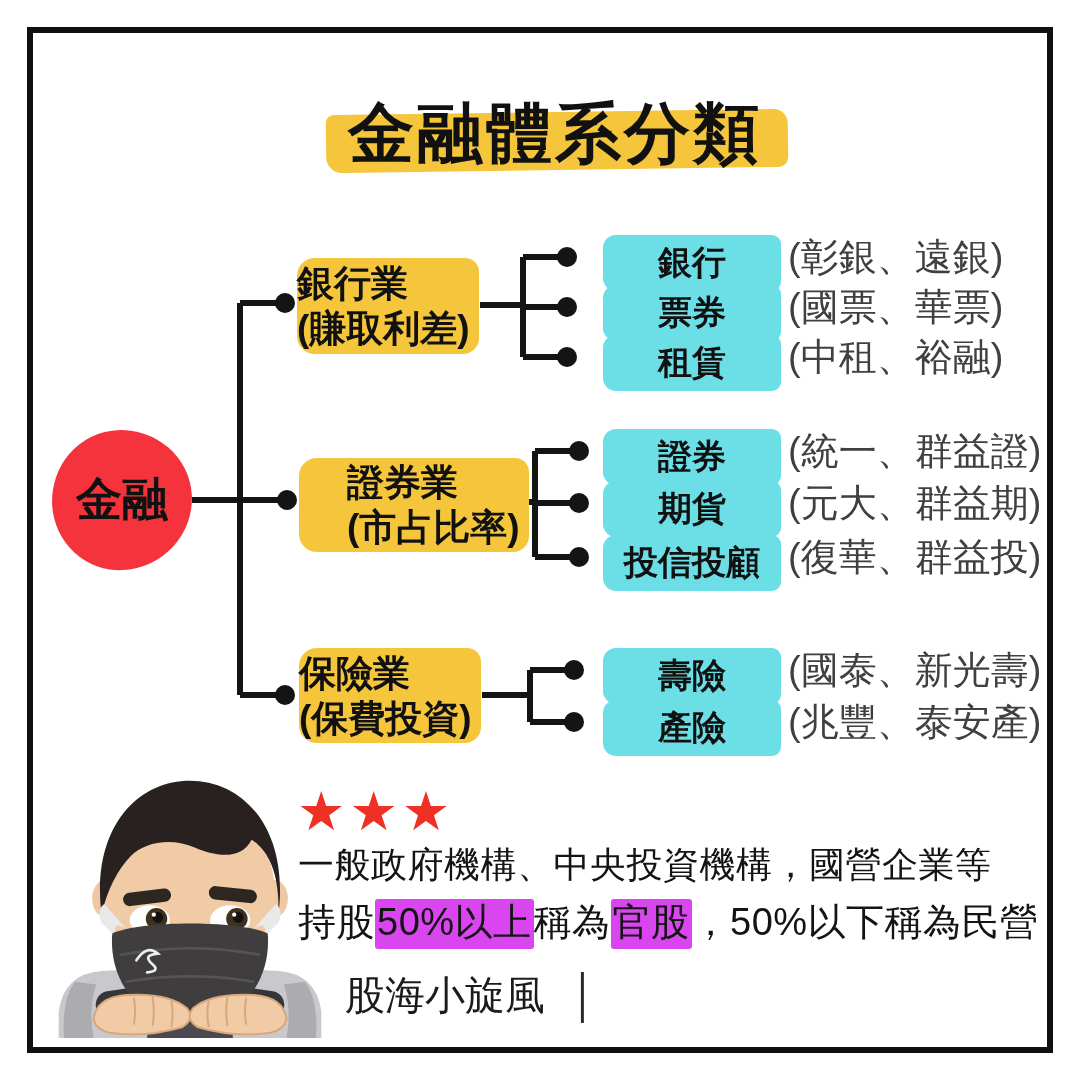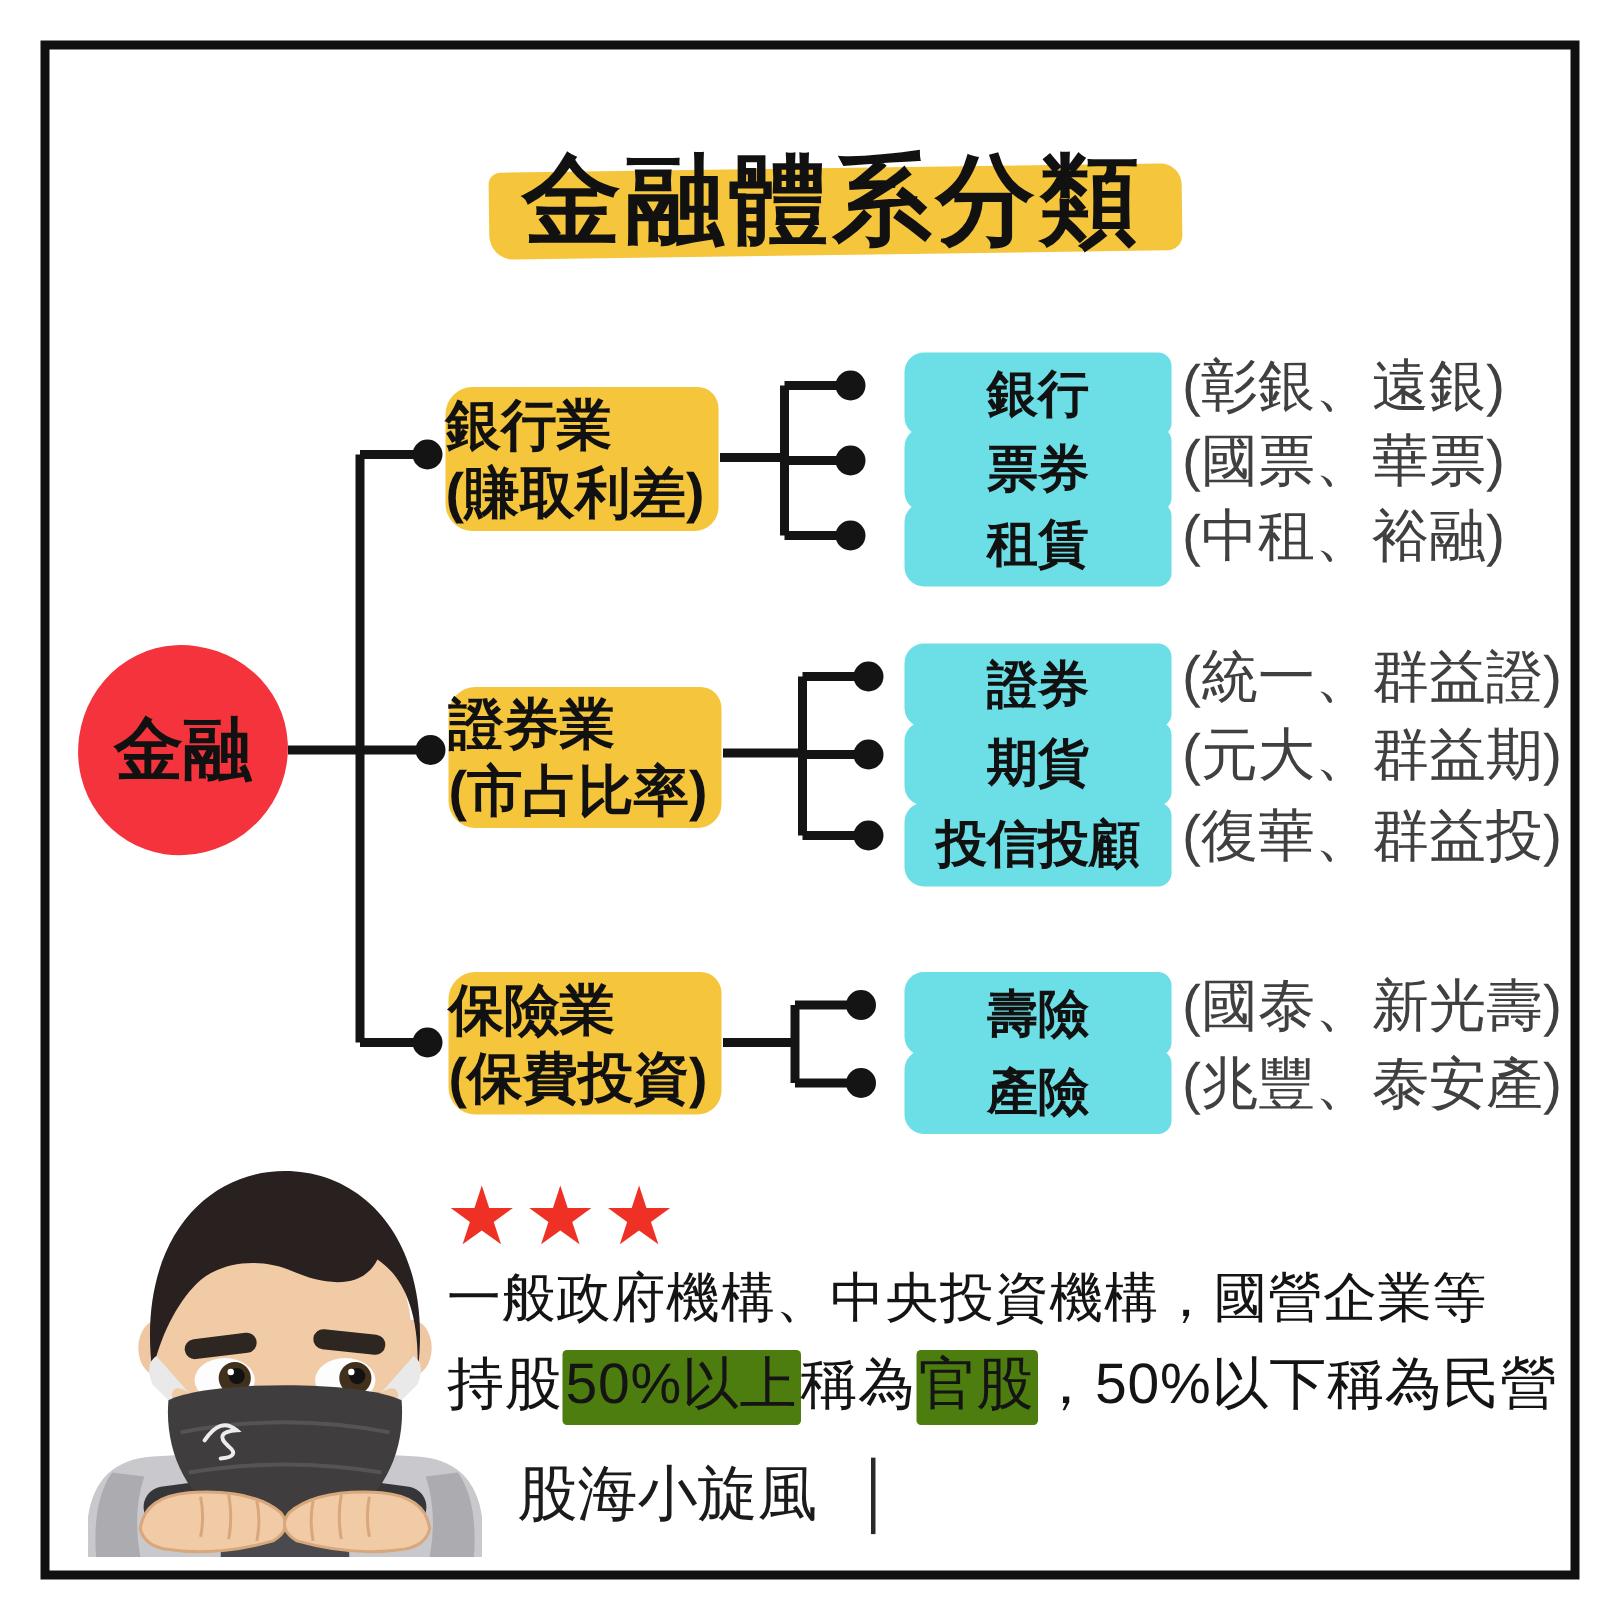--- a/index.html
+++ b/index.html
@@ -25,39 +25,39 @@
   
   svg.connectors{position:absolute;left:0;top:0;pointer-events:none;}
 
   
   .branch-box{
     position:absolute;width:182px;background:#F5C63C;border-radius:18px 14px 16px 18px;
     display:flex;flex-direction:column;align-items:flex-start;justify-content:center;
     font-weight:800;font-size:37px;line-height:45px;color:#111;text-align:center;white-space:nowrap;
   }
   #branch1{left:297px;top:258px;height:96px;}
-  #branch2{left:299px;top:458px;height:94px;}
+  #branch2{left:299px;top:458px;height:94px;padding-left:48px;}
   #branch3{left:299px;top:648px;height:95px;}
 
   
   .child-box{
     position:absolute;left:603px;width:178px;height:56px;background:#6CDEE6;border-radius:13px 9px 9px 13px;
     display:flex;align-items:center;justify-content:center;
     font-size:34px;font-weight:700;color:#111;white-space:nowrap;
   }
   .child-examples{
     position:absolute;left:788px;height:44px;display:flex;align-items:center;
     font-size:38px;font-weight:500;color:#404040;white-space:nowrap;letter-spacing:0px;
   }
 
   
   .stars{position:absolute;left:297px;top:782px;font-size:54px;letter-spacing:4px;color:#EE3124;line-height:58px;}
   .note-line1{position:absolute;left:298px;top:841px;font-size:36px;font-weight:400;letter-spacing:0.5px;white-space:nowrap;}
   .note-line2{position:absolute;left:298px;top:897px;font-size:38px;font-weight:500;letter-spacing:0.5px;white-space:nowrap;}
-  .hl{background:#4d7c0f;padding:2px 2px 6px 2px;border-radius:3px;}
+  .hl{background:#d946ef;padding:2px 2px 6px 2px;border-radius:3px;}
 
   
   .footer{position:absolute;left:345px;top:968px;display:flex;align-items:center;gap:26px;font-size:40px;font-weight:500;color:#1b1b1b;}
   .footer .sep{font-weight:300;color:#2a2a2a;font-size:42px;}
 
   .avatar{position:absolute;left:56px;top:770px;}
 </style>
 </head>
 <body>
 

